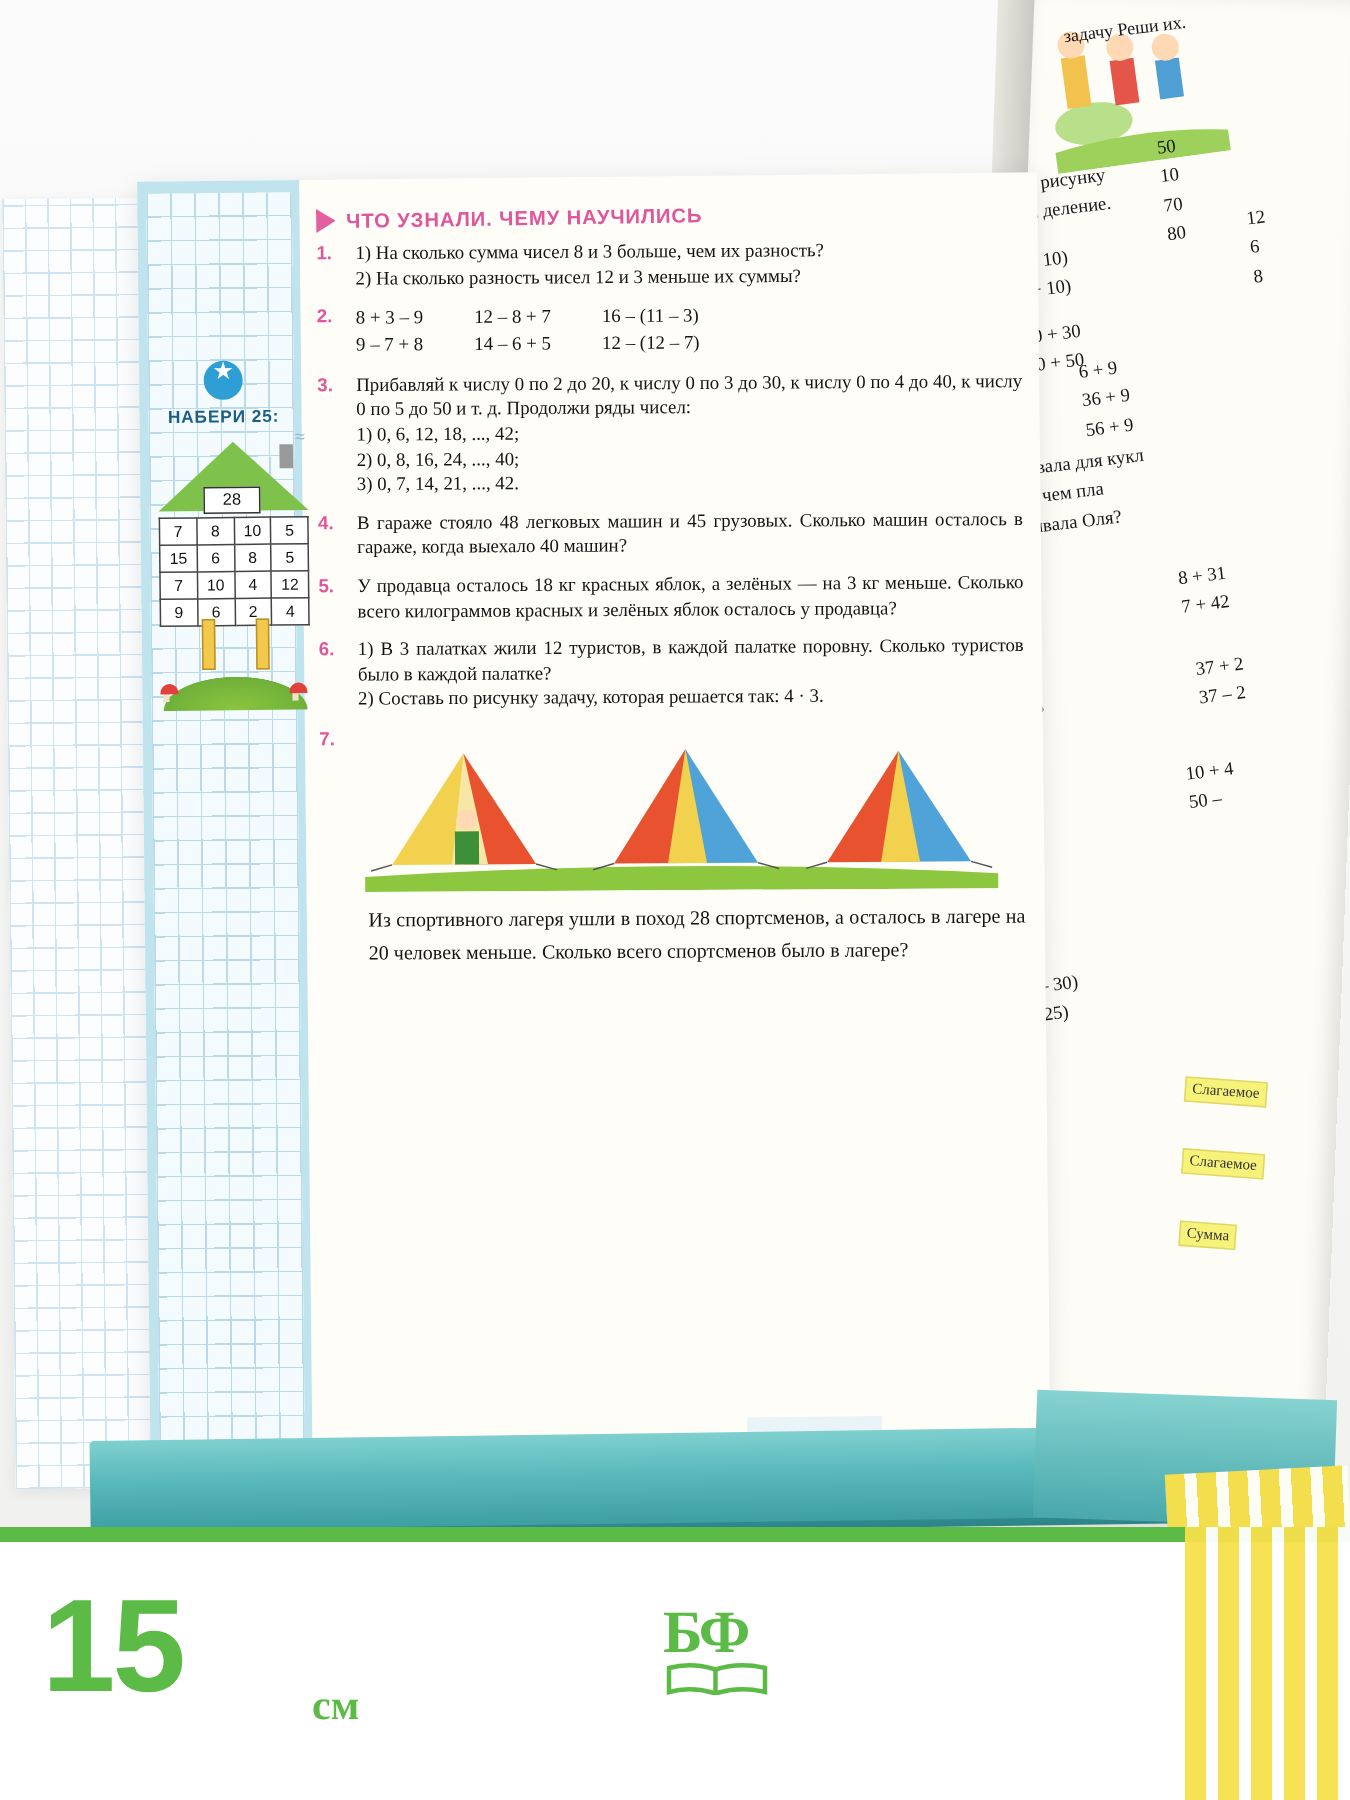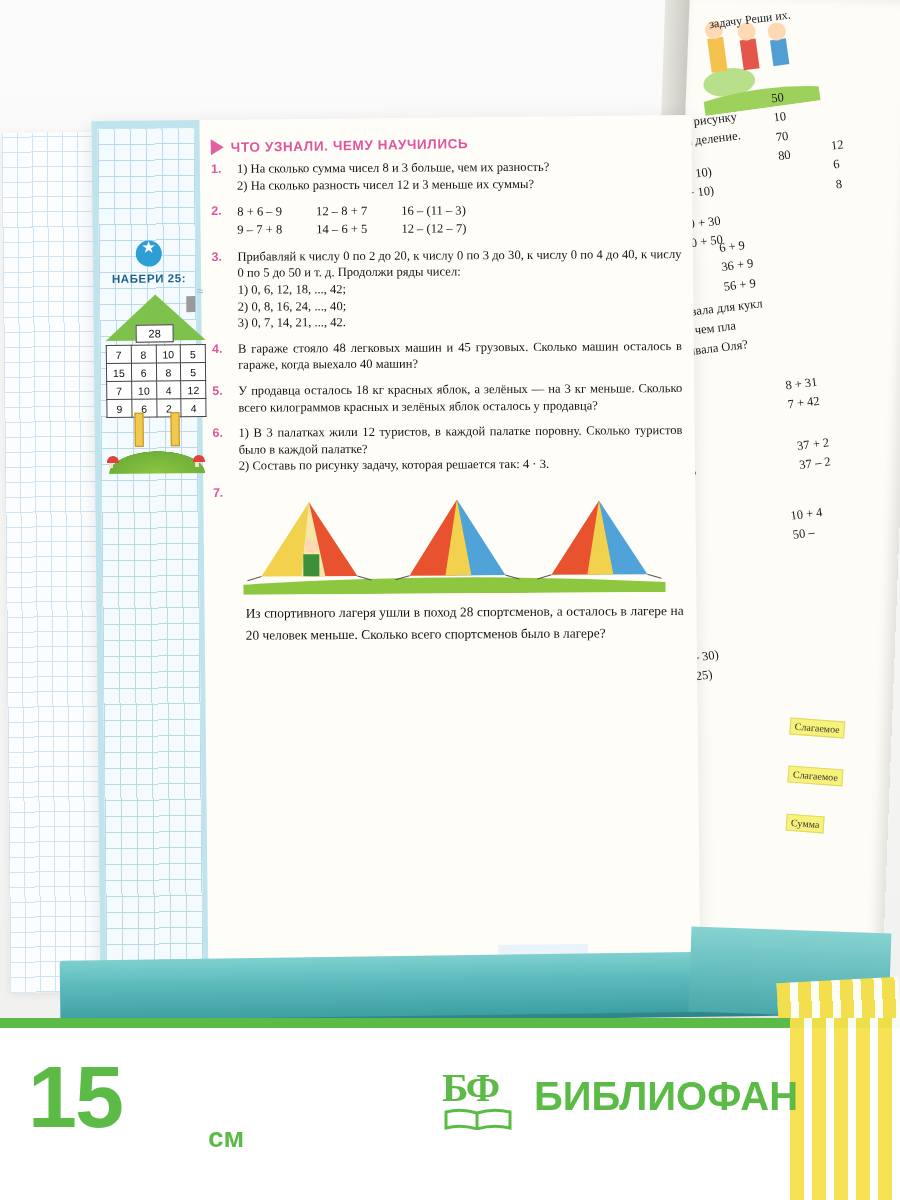--- a/index.html
+++ b/index.html
@@ -280,28 +280,28 @@
     left: 28px; top: 1046px;
     font-family: "Liberation Sans", sans-serif;
     font-size: 88px;
     font-weight: bold;
     color: #5bbb46;
     letter-spacing: -2px;
   }
   .ruler-unit {
     position: absolute;
     left: 208px; top: 1122px;
-    font-family: Liberation Sans, sans-serif;
+    font-family: Liberation Serif, serif;
     font-size: 28px;
     font-weight: bold;
     color: #5bbb46;
   }
   .logo-wrap {
     position: absolute; left: 440px; top: 1062px;
-    display: flex; align-items: center; gap: 18px;
+    display: flex; align-items: center; gap: 28px;
   }
   .logo-mark {
     width: 76px; height: 68px; position: relative;
   }
   .logo-bf {
     position: absolute; left: 2px; top: 2px;
     font-family: "Liberation Serif", serif;
     font-size: 40px; font-weight: bold; color: #5bbb46;
     letter-spacing: -2px;
   }
@@ -456,21 +456,21 @@
 
       <div class="item">
         <span class="num">1.</span>
         <span class="sub">1) На сколько сумма чисел 8 и 3 больше, чем их разность?</span>
         <span class="sub">2) На сколько разность чисел 12 и 3 меньше их суммы?</span>
       </div>
 
       <div class="item">
         <span class="num">2.</span>
         <div class="cols">
-          <div>8 + 6 – 9
+          <div>8 + 3 – 9
 9 – 7 + 8</div>
           <div>12 – 8 + 7
 14 – 6 + 5</div>
           <div>16 – (11 – 3)
 12 – (12 – 7)</div>
         </div>
       </div>
 
       <div class="item">
         <span class="num">3.</span>
@@ -547,15 +547,14 @@
   <div class="ruler-num">15</div>
   <div class="ruler-unit">см</div>
   <div class="logo-wrap">
     <div class="logo-mark">
       <div class="logo-bf">БФ</div>
       <svg class="logo-book" viewBox="0 0 68 22" width="68" height="22">
         <path d="M2 4 Q17 0 33 5 Q49 0 66 4 L66 20 Q49 16 33 21 Q17 16 2 20 Z" fill="none" stroke="#5bbb46" stroke-width="3"></path>
         <line x1="33" y1="5" x2="33" y2="21" stroke="#5bbb46" stroke-width="3"></line>
       </svg>
     </div>
-    <div class="logo-text">БИБЛИОФАН</div>
   </div>
 </div>
 
 </body></html>

